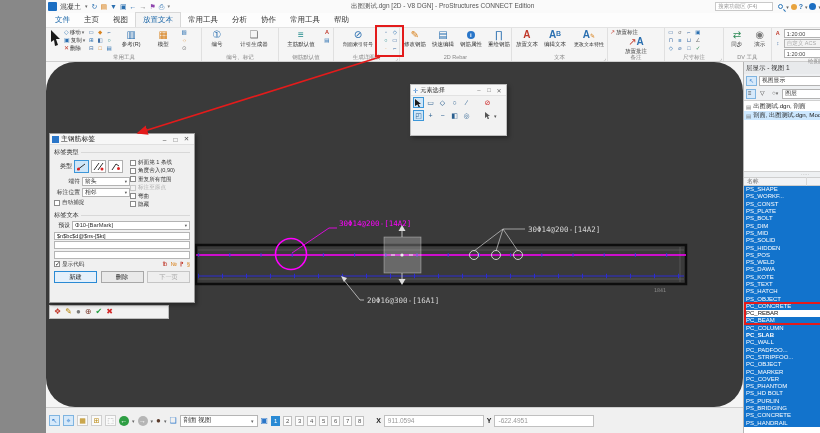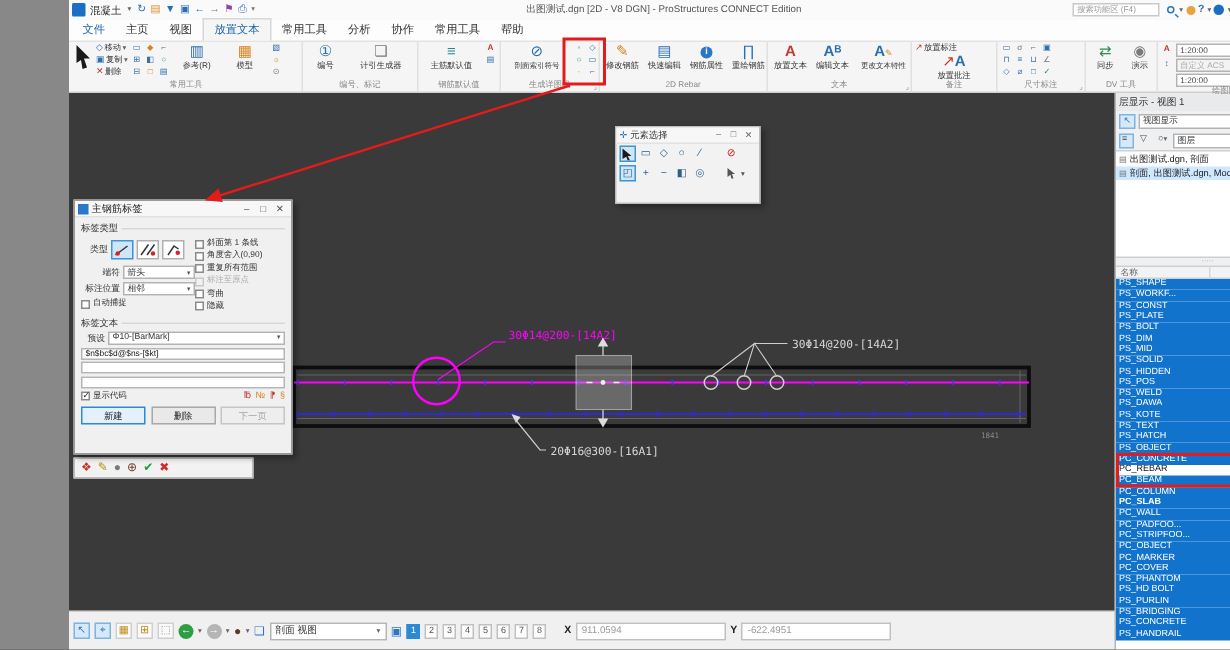--- a/index.html
+++ b/index.html
@@ -47,21 +47,21 @@
   .iinfo{width:8px;height:8px;border-radius:50%;background:#2a76c9;color:#fff;font-size:6px;line-height:8px;text-align:center;font-weight:bold;}
   .ddm{background:#fff;border:1px solid #b3b3b3;height:9px;display:flex;align-items:center;justify-content:space-between;
        font-size:5.5px;color:#444;padding:0 2px;white-space:nowrap;}
   .ddm .car{font-size:4.5px;color:#666;margin-left:2px;}
   .ddm.dis{color:#aaa;background:#f3f3f3;}
   .scalerow{display:flex;align-items:center;gap:2px;}
   .collapse{position:absolute;right:4px;bottom:2px;font-size:6px;color:#777;}
   
   .workspace{display:flex;height:371px;}
   .leftcol{flex:1;display:flex;flex-direction:column;min-width:0;}
-  .canvas{position:relative;height:345px;background:#3a3a3a;overflow:hidden;}
+  .canvas{position:relative;height:345px;background:#3a3a3a;overflow:hidden;border-radius:29px;}
   .canvas svg{position:absolute;left:0;top:0;}
   
   .statusbar{height:26px;background:#f0f0f0;border-top:1px solid #cfcfcf;display:flex;align-items:center;padding:0 3px;gap:3px;font-size:6.5px;}
   .st-ico{width:11px;height:11px;border:1px solid #cfcfcf;background:#fafafa;font-size:7px;line-height:10px;text-align:center;flex:none;}
   .st-ico.on{background:#d6e9fa;border-color:#7fb4e0;}
   .navdot{width:10px;height:10px;border-radius:50%;color:#fff;font-size:7px;line-height:10px;text-align:center;flex:none;}
   .caret{font-size:5px;color:#666;}
   .viewdd{width:78px;height:12px;background:#fff;border:1px solid #b5b5b5;display:flex;align-items:center;justify-content:space-between;
           font-size:6.5px;padding:0 3px;color:#333;}
   .vnum{width:9px;height:10px;border:1px solid #c0c0c0;background:#fdfdfd;color:#555;font-size:6px;line-height:9px;text-align:center;flex:none;}

